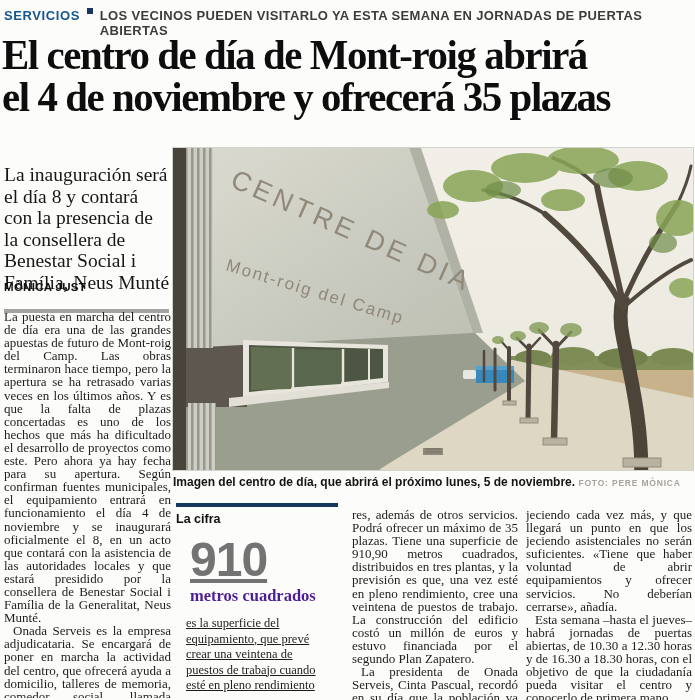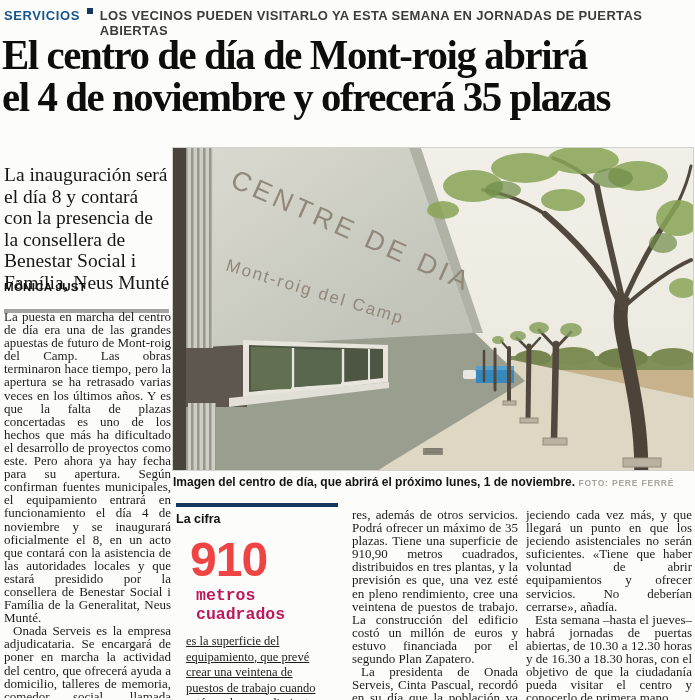--- a/index.html
+++ b/index.html
@@ -44,23 +44,23 @@
   
   .caption{left:173px;top:475px;width:520px;font-family:"Liberation Sans",sans-serif;font-size:12px;}
   .caption b{font-weight:bold;color:#141414;}
   .caption .credit{font-size:8.5px;color:#a9a49c;letter-spacing:.8px;font-weight:bold;}
 
   
   .cifra{left:176px;top:503px;width:162px;}
   .cifra-rule{height:4px;background:#17365e;margin-bottom:5px;}
   .cifra-label{font-family:"Liberation Sans",sans-serif;font-weight:bold;font-size:12.5px;color:#111;}
   .cifra-number{font-family:"Liberation Sans",sans-serif;font-weight:bold;font-size:48px;
-    line-height:48px;color:#ef4444;margin:10px 0 2px 14px;letter-spacing:-1px;}
-  .cifra-unit{font-family:Liberation Mono, monospace;font-weight:bold;font-size:16.5px;
-    color:#be185d;margin-left:20px;}
+    line-height:48px;color:#737373;margin:10px 0 2px 14px;letter-spacing:-1px;text-decoration:underline;}
+  .cifra-unit{font-family:Liberation Serif, serif;font-weight:bold;font-size:16.5px;
+    color:#4c1d95;margin-left:14px;}
   .cifra-desc{font-size:12.5px;line-height:15.5px;color:#1c1c1c;margin:10px 0 0 10px;width:138px;text-decoration:underline;}
 </style>
 </head>
 <body>
 
 <div class="abs kicker">
   <span class="kicker-section">SERVICIOS</span>
   <span class="kicker-bullet"></span>
   <span class="kicker-text">LOS VECINOS PUEDEN VISITARLO YA ESTA SEMANA EN JORNADAS DE PUERTAS ABIERTAS</span>
 </div>
@@ -205,22 +205,22 @@
       <rect x="250" y="300" width="20" height="7" fill="#8a8578"></rect>
       <line x1="252" y1="301" x2="268" y2="301" stroke="#6d6a5e" stroke-width="1"></line>
       <line x1="252" y1="304" x2="268" y2="304" stroke="#6d6a5e" stroke-width="1"></line>
     </g>
 
     <rect x="0" y="0" width="520" height="322" fill="#d8c9a8" opacity="0.05"></rect>
   </svg>
 </div>
 
 <div class="abs caption">
-  <b>Imagen del centro de día, que abrirá el próximo lunes, 1 de noviembre.</b>
-  <span class="credit">FOTO: PERE FERRÉ</span>
+  <b>Imagen del centro de día, que abrirá el próximo lunes, 5 de noviembre.</b>
+  <span class="credit">FOTO: PERE MÒNICA</span>
 </div>
 
 <div class="abs cifra">
   <div class="cifra-rule"></div>
   <div class="cifra-label">La cifra</div>
   <div class="cifra-number">910</div>
   <div class="cifra-unit">metros cuadrados</div>
   <div class="cifra-desc">es la superficie del equipamiento, que prevé crear una veintena de puestos de trabajo cuando esté en pleno rendimiento</div>
 </div>
 

